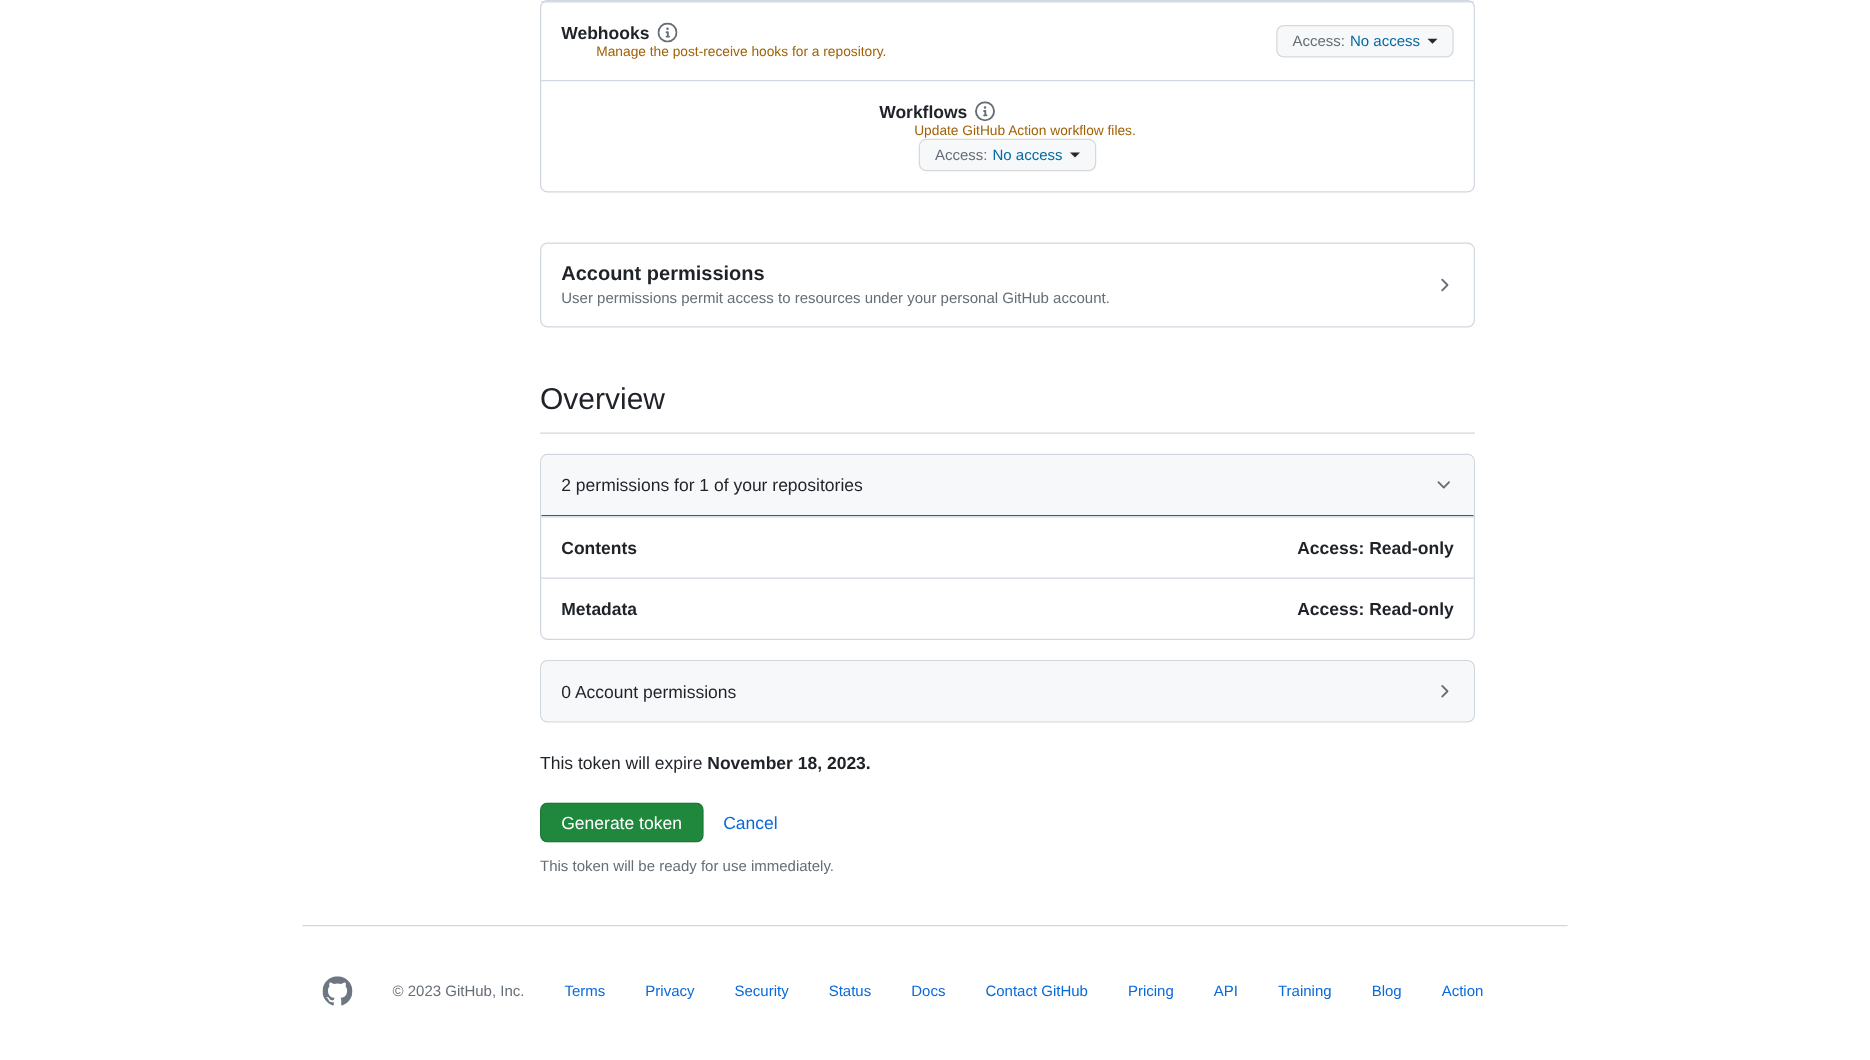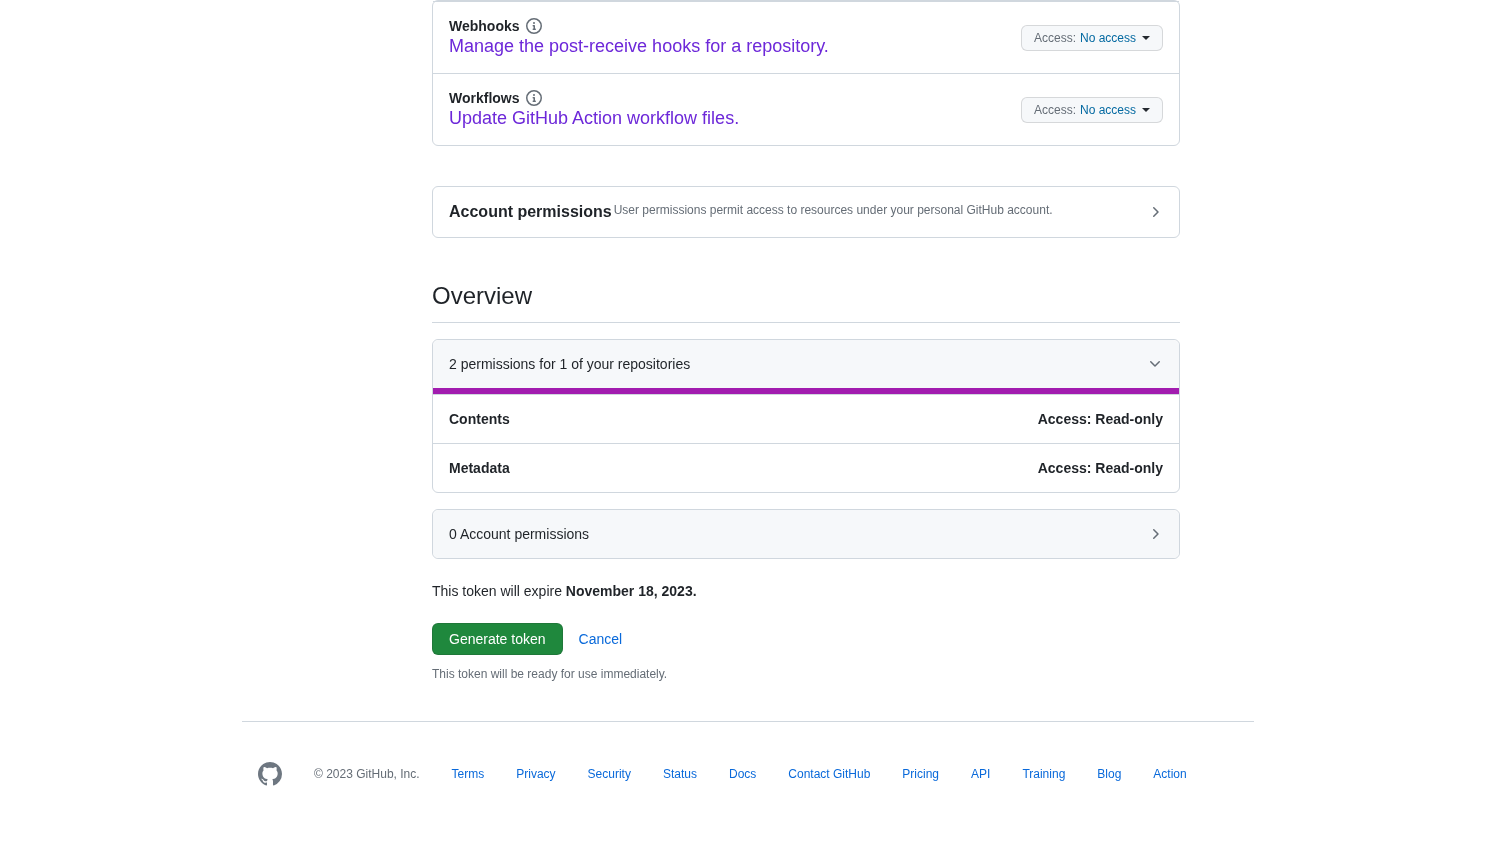--- a/index.html
+++ b/index.html
@@ -39,22 +39,23 @@
       display: flex;
       align-items: flex-end;
       gap: 6px;
     }
     .permission-title {
       font-weight: 600;
       font-size: 14px;
       color: #1f2328;
     }
     .permission-desc {
-      font-size: 18px;
-      color: #6d28d9;
+      font-size: 11px;
+      color: #a16207;
+      margin-left: 28px;
     }
     .info-icon-svg {
       width: 16px;
       height: 16px;
       fill: #656d76;
     }
     .access-btn {
       display: inline-flex;
       align-items: center;
       gap: 4px;
@@ -88,34 +89,35 @@
       border-radius: 6px;
       margin-bottom: 16px;
     }
     .permissions-box .permission-row {
       border-left: none;
       border-right: none;
     }
     .permissions-box .permission-row:last-child {
       border-bottom: none;
       border-radius: 0 0 6px 6px;
+      flex-direction: column;
     }
     .account-perms-panel {
       border: 1px solid #d0d7de;
       border-radius: 6px;
       padding: 16px;
       display: flex;
       align-items: center;
       justify-content: space-between;
       margin-top: 40px;
       cursor: pointer;
     }
     .account-perms-left {
       display: flex;
-      flex-direction: row;
+      flex-direction: column;
       gap: 2px;
     }
     .account-perms-title {
       font-weight: 600;
       font-size: 16px;
       color: #1f2328;
     }
     .account-perms-desc {
       font-size: 12px;
       color: #656d76;
@@ -141,21 +143,21 @@
     .summary-header {
       display: flex;
       align-items: center;
       justify-content: space-between;
       padding: 16px;
       background: #f6f8fa;
       border-radius: 6px 6px 0 0;
       cursor: pointer;
       font-size: 14px;
       color: #1f2328;
-      border-bottom: 6px solid #a21caf;
+      border-bottom: 1px solid #a21caf;
     }
     .summary-header.unopened {
       border-bottom: none;
       border-radius: 6px;
     }
     .summary-row {
       display: flex;
       align-items: center;
       justify-content: space-between;
       padding: 16px;

